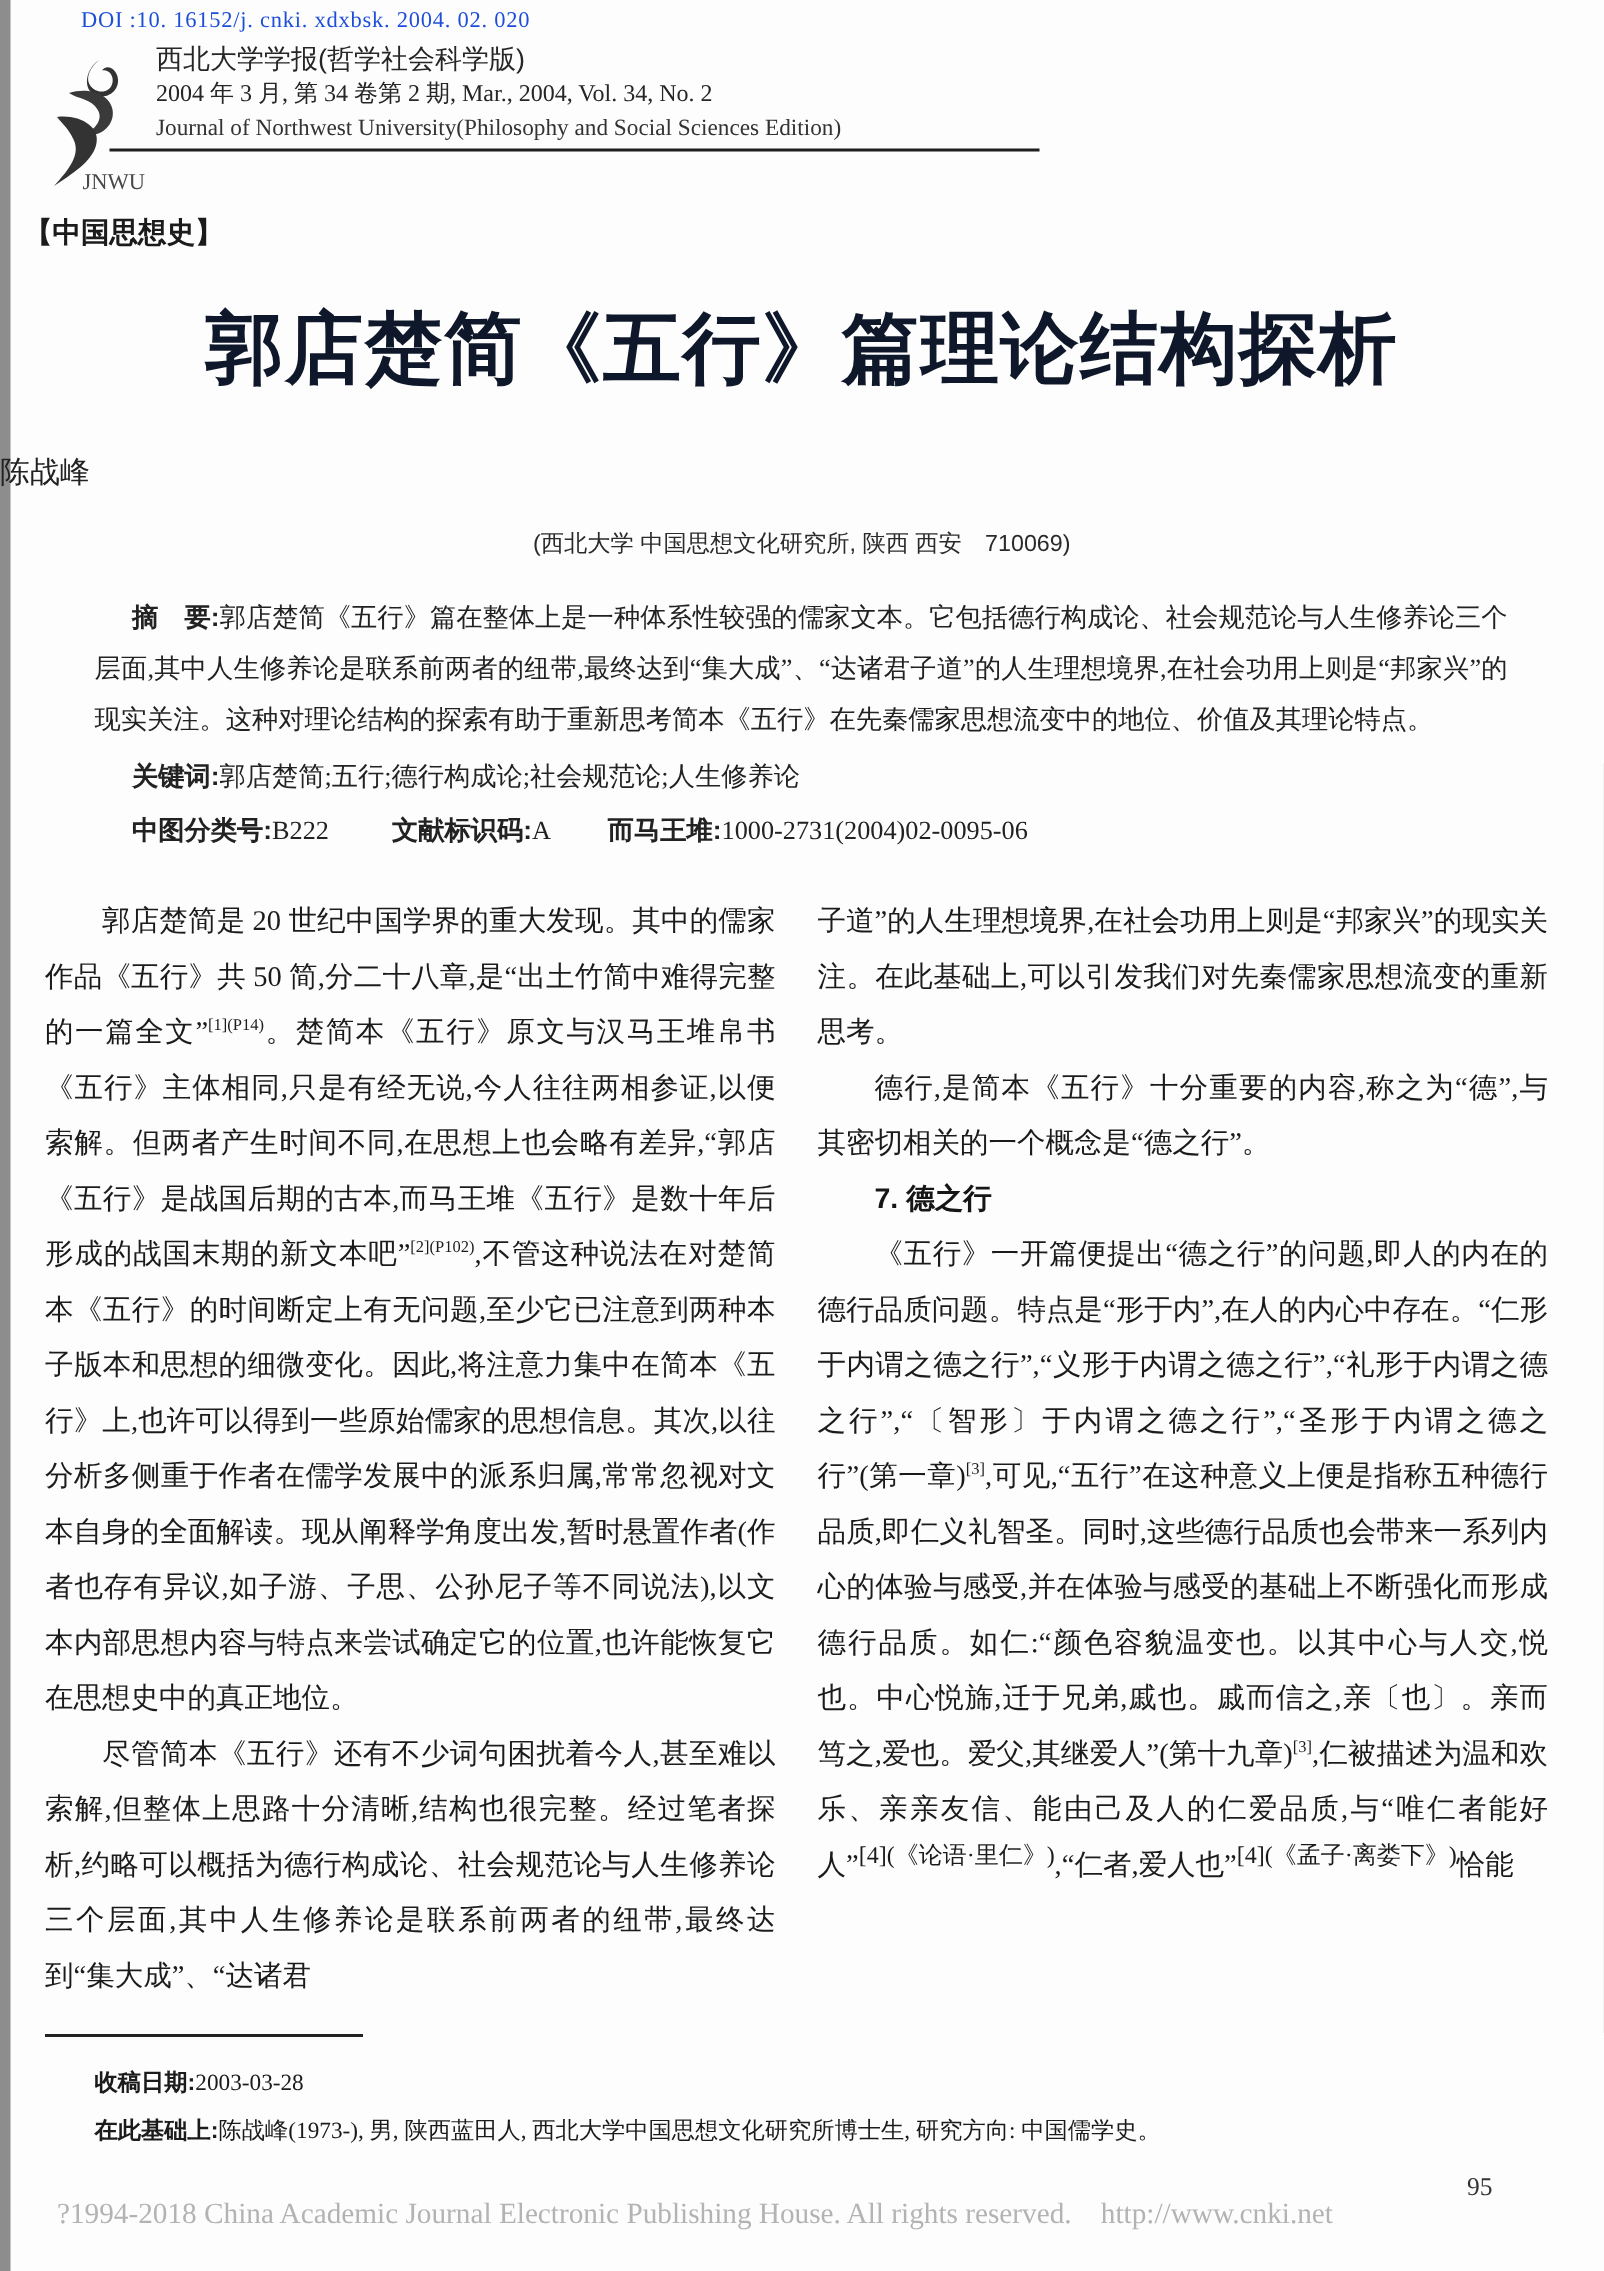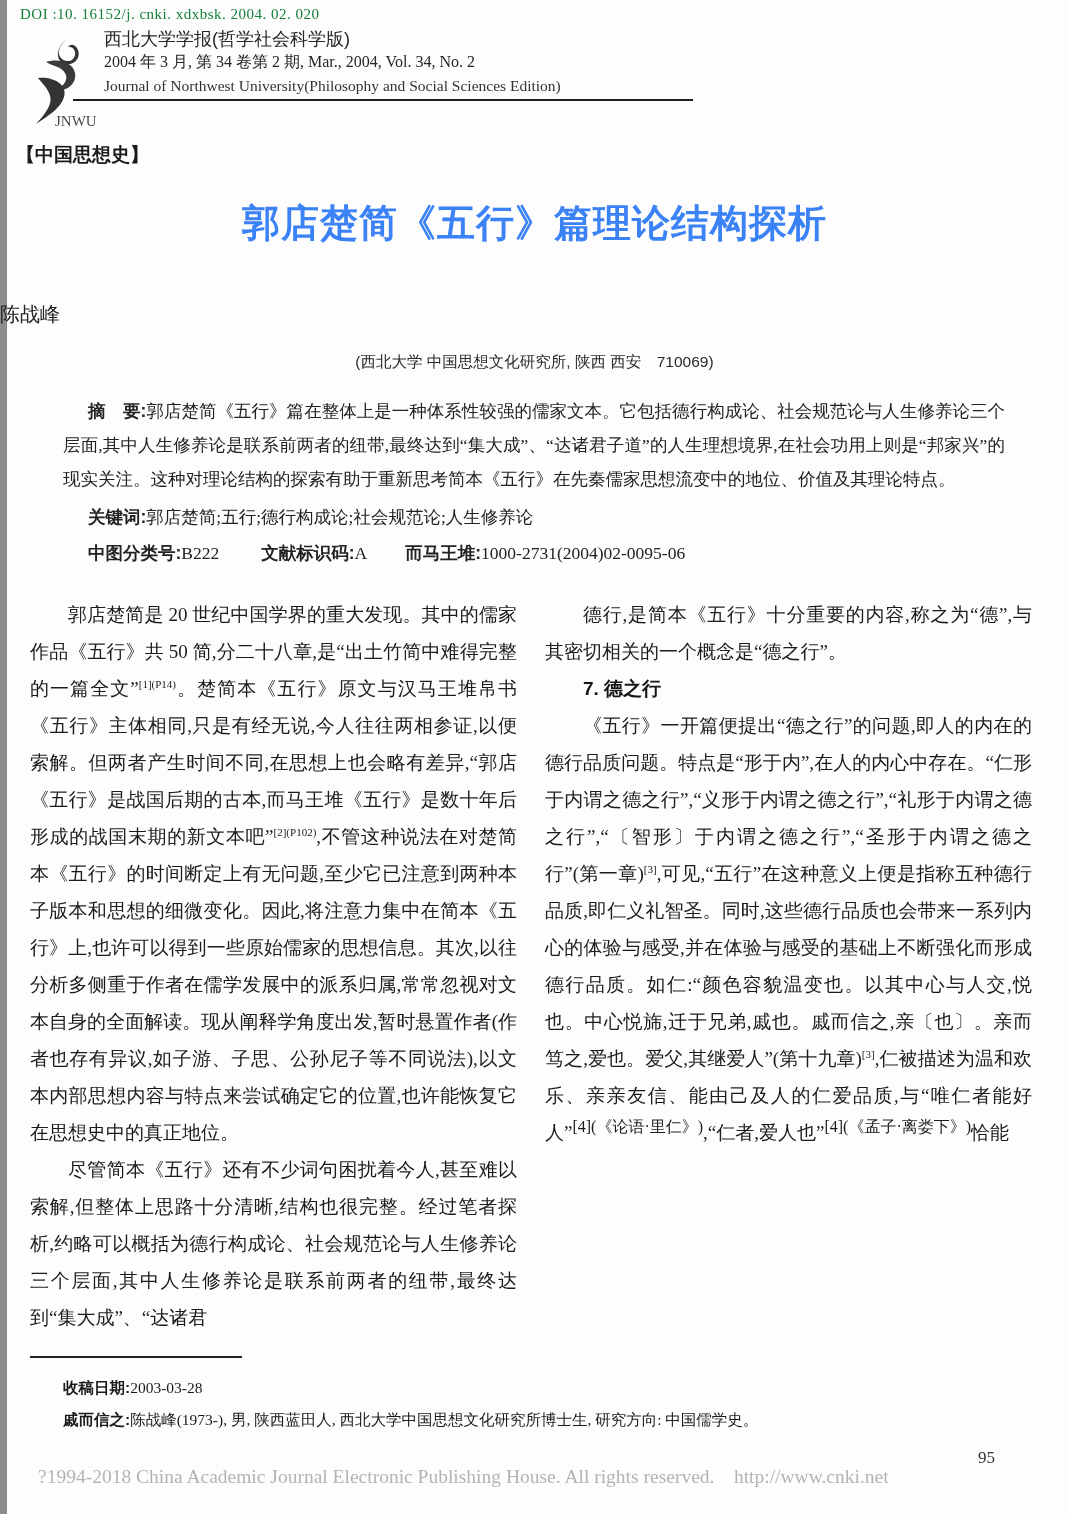--- a/index.html
+++ b/index.html
@@ -3,29 +3,29 @@
 <meta charset="utf-8">
 <style>
   html,body{margin:0;padding:0;background:#e8e8e8;}
   .page{
     position:relative;width:1069px;height:1514px;margin:0 auto;
     background:#fdfdfd;overflow:hidden;color:#1b1b1b;
     font-family:"Liberation Serif","DejaVu Serif",serif;
   }
   .edge-band{position:absolute;left:0;top:0;width:7px;height:100%;background:#8d8d8d;}
   
-  .doi{position:absolute;left:20px;top:6px;font-size:15px;color:#15803d;letter-spacing:.5px;}
+  .doi{position:absolute;left:54px;top:6px;font-size:15px;color:#1d4ed8;letter-spacing:.5px;}
   .logo{position:absolute;left:18px;top:36px;width:84px;height:92px;}
   .jcn{position:absolute;left:104px;top:27px;font-size:18px;font-family:"Liberation Sans","DejaVu Sans",sans-serif;color:#262626;}
   .jissue{position:absolute;left:104px;top:52px;font-size:16px;color:#262626;}
   .jen{position:absolute;left:104px;top:77px;font-size:15.5px;color:#333;}
   .header-rule{position:absolute;left:73px;top:99px;width:620px;height:2px;background:#1f1f1f;}
   
   .section-tag{position:absolute;left:16px;top:142px;font-size:19px;font-weight:bold;font-family:"Liberation Sans","DejaVu Sans",sans-serif;}
-  .title{position:absolute;left:0;right:0;top:198px;margin:0;text-align:center;font-size:38px;font-weight:600;letter-spacing:1px;font-family:Liberation Serif, serif;color:#3b82f6;}
+  .title{position:absolute;left:0;right:0;top:198px;margin:0;text-align:center;font-size:52px;font-weight:600;letter-spacing:1px;font-family:Liberation Serif, serif;color:#0f172a;}
   .author{position:absolute;left:0;right:0;top:301px;text-align:left;font-size:20px;color:#222;}
   .affiliation{position:absolute;left:0;right:0;top:352px;text-align:center;font-size:15.5px;font-family:"Liberation Sans","DejaVu Sans",sans-serif;color:#2a2a2a;}
   
   .abstract{position:absolute;left:63px;top:394px;width:942px;font-size:17.5px;line-height:34px;text-align:justify;color:#222;}
   .abstract p{margin:0;}
   .abs-p{text-indent:25px;}
   .lbl{font-weight:bold;font-family:"Liberation Sans","DejaVu Sans",sans-serif;white-space:pre-wrap;}
   .kw-line{padding-left:25px;margin-top:4px !important;}
   .clc-line{padding-left:25px;margin-top:2px !important;}
   .clc-gap1{display:inline-block;width:42px;}
@@ -78,24 +78,25 @@
     <p class="kw-line"><span class="lbl">关键词:</span><span>郭店楚简;五行;德行构成论;社会规范论;人生修养论</span></p>
     <p class="clc-line"><span class="lbl">中图分类号:</span><span>B222</span><span class="clc-gap1"></span><span class="lbl">文献标识码:</span><span>A</span><span class="clc-gap2"></span><span class="lbl">而马王堆:</span><span>1000-2731(2004)02-0095-06</span></p>
   </div>
 
   <div class="columns">
     <div class="col">
       <p class="para indent"><span>郭店楚简是 20 世纪中国学界的重大发现。其中的儒家作品《五行》共 50 简,分二十八章,是“出土竹简中难得完整的一篇全文”</span><sup class="cite">[1](P14)</sup><span>。楚简本《五行》原文与汉马王堆帛书《五行》主体相同,只是有经无说,今人往往两相参证,以便索解。但两者产生时间不同,在思想上也会略有差异,“郭店《五行》是战国后期的古本,而马王堆《五行》是数十年后形成的战国末期的新文本吧”</span><sup class="cite">[2](P102)</sup><span>,不管这种说法在对楚简本《五行》的时间断定上有无问题,至少它已注意到两种本子版本和思想的细微变化。因此,将注意力集中在简本《五行》上,也许可以得到一些原始儒家的思想信息。其次,以往分析多侧重于作者在儒学发展中的派系归属,常常忽视对文本自身的全面解读。现从阐释学角度出发,暂时悬置作者(作者也存有异议,如子游、子思、公孙尼子等不同说法),以文本内部思想内容与特点来尝试确定它的位置,也许能恢复它在思想史中的真正地位。</span></p>
       <p class="para indent">尽管简本《五行》还有不少词句困扰着今人,甚至难以索解,但整体上思路十分清晰,结构也很完整。经过笔者探析,约略可以概括为德行构成论、社会规范论与人生修养论三个层面,其中人生修养论是联系前两者的纽带,最终达到“集大成”、“达诸君</p>
     </div>
     <div class="col">
+      <p class="para">子道”的人生理想境界,在社会功用上则是“邦家兴”的现实关注。在此基础上,可以引发我们对先秦儒家思想流变的重新思考。</p>
       <p class="para indent">德行,是简本《五行》十分重要的内容,称之为“德”,与其密切相关的一个概念是“德之行”。</p>
       <h3 class="sub-heading">7. 德之行</h3>
       <p class="para indent"><span>《五行》一开篇便提出“德之行”的问题,即人的内在的德行品质问题。特点是“形于内”,在人的内心中存在。“仁形于内谓之德之行”,“义形于内谓之德之行”,“礼形于内谓之德之行”,“〔智形〕于内谓之德之行”,“圣形于内谓之德之行”(第一章)</span><sup class="cite">[3]</sup><span>,可见,“五行”在这种意义上便是指称五种德行品质,即仁义礼智圣。同时,这些德行品质也会带来一系列内心的体验与感受,并在体验与感受的基础上不断强化而形成德行品质。如仁:“颜色容貌温变也。以其中心与人交,悦也。中心悦旆,迁于兄弟,戚也。戚而信之,亲〔也〕。亲而笃之,爱也。爱父,其继爱人”(第十九章)</span><sup class="cite">[3]</sup><span>,仁被描述为温和欢乐、亲亲友信、能由己及人的仁爱品质,与“唯仁者能好人”</span><sup class="cite long">[4](《论语·里仁》)</sup><span>,“仁者,爱人也”</span><sup class="cite long">[4](《孟子·离娄下》)</sup><span>恰能</span></p>
     </div>
   </div>
 
   <div class="footnote-rule"></div>
   <div class="received"><span class="lbl">收稿日期:</span><span>2003-03-28</span></div>
-  <div class="bio"><span class="lbl">戚而信之:</span><span>陈战峰(1973-), 男, 陕西蓝田人, 西北大学中国思想文化研究所博士生, 研究方向: 中国儒学史。</span></div>
+  <div class="bio"><span class="lbl">在此基础上:</span><span>陈战峰(1973-), 男, 陕西蓝田人, 西北大学中国思想文化研究所博士生, 研究方向: 中国儒学史。</span></div>
   <div class="pageno">95</div>
   <div class="copyright">?1994-2018 China Academic Journal Electronic Publishing House. All rights reserved.    http://www.cnki.net</div>
 </div>
 
 </body></html>

